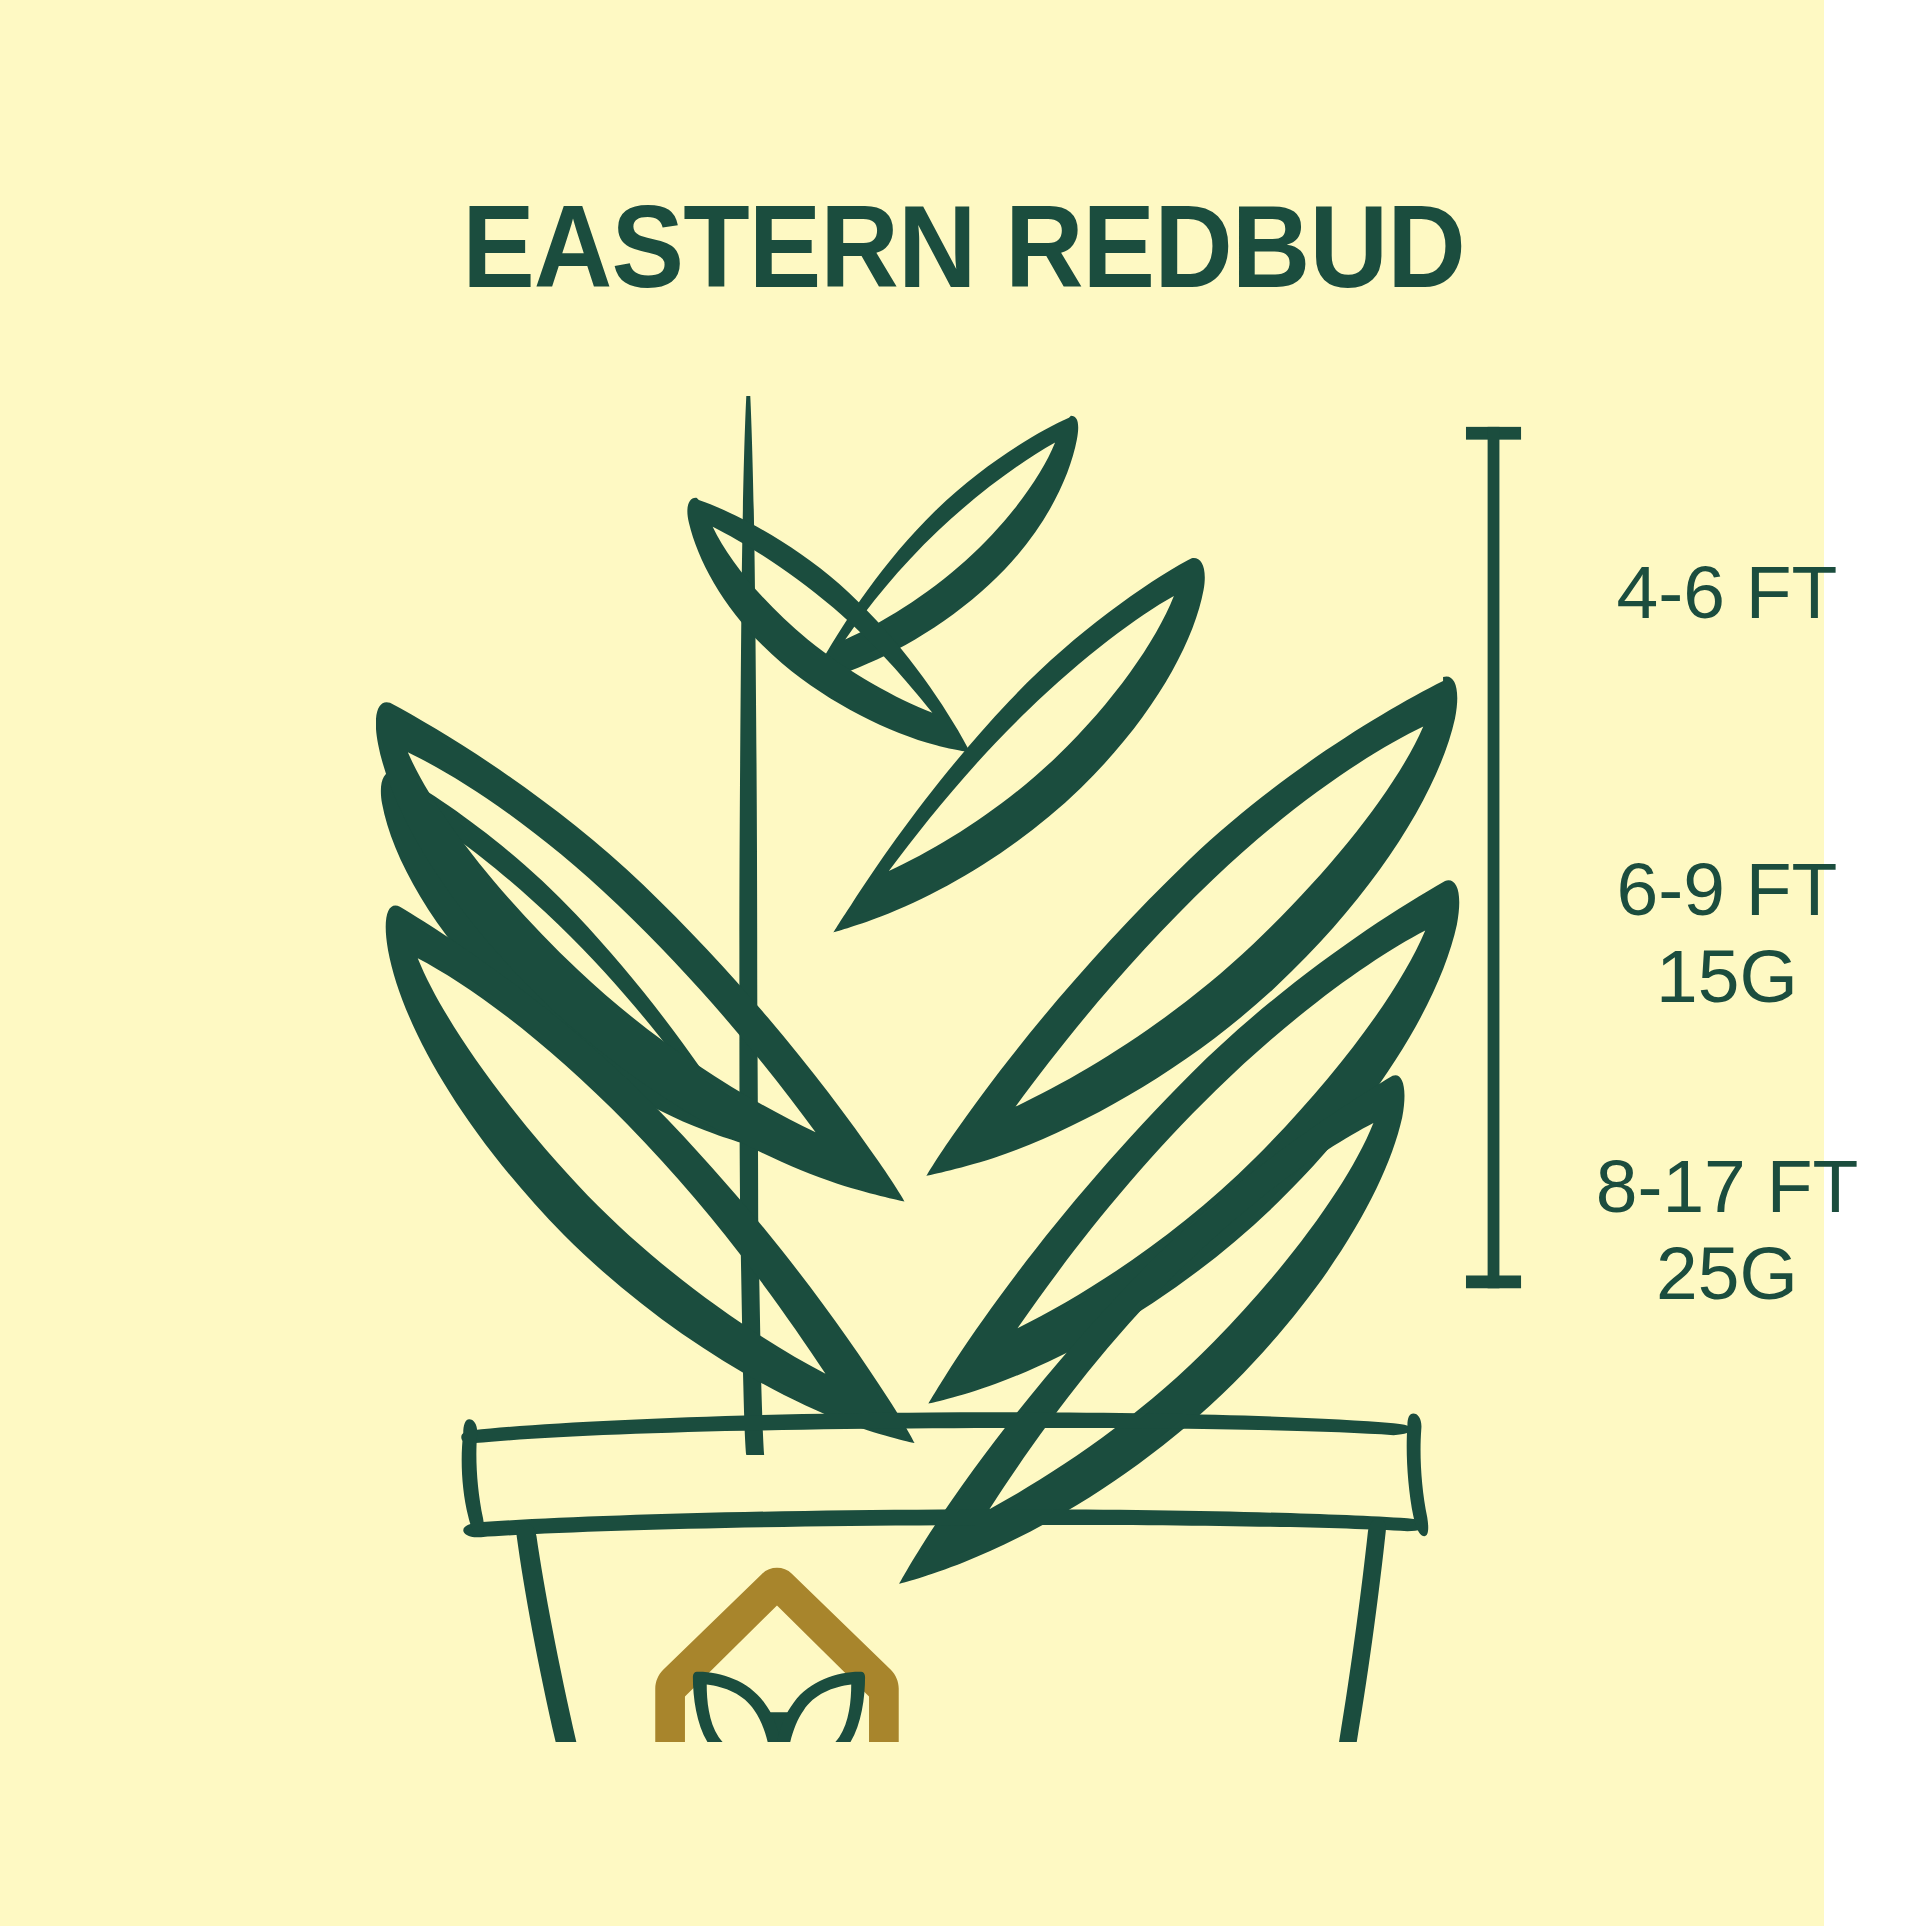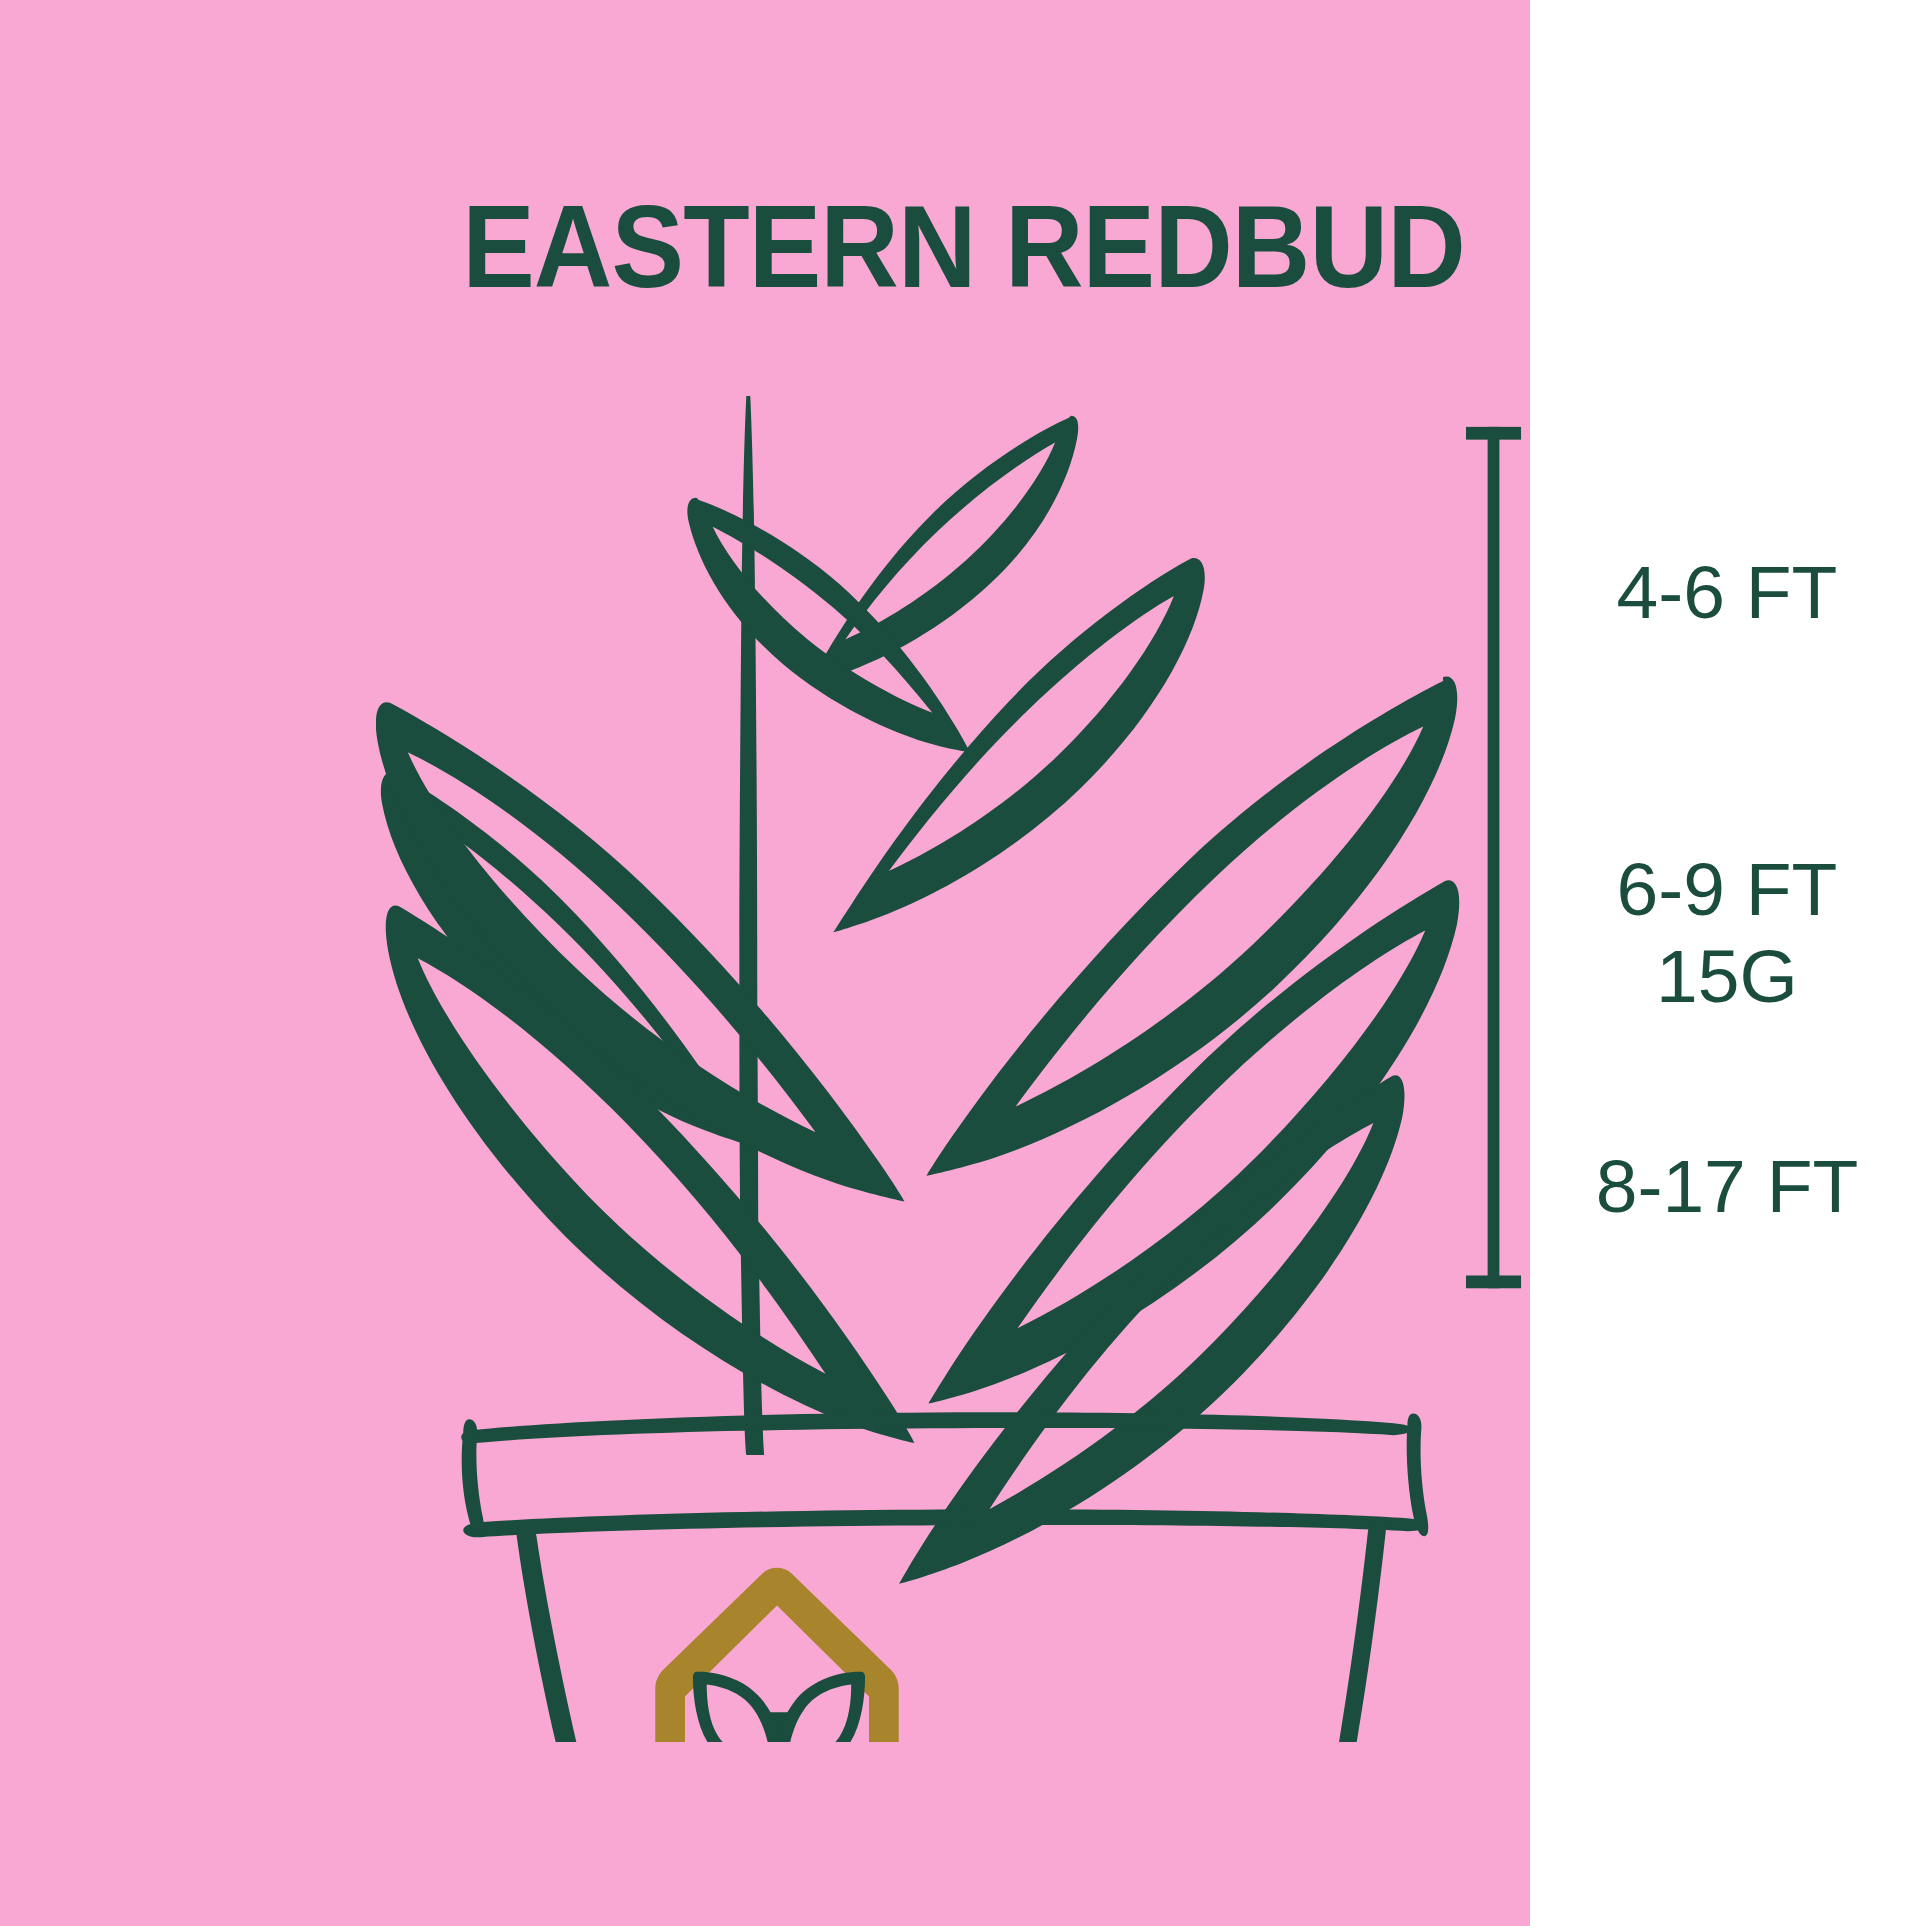--- a/index.html
+++ b/index.html
@@ -7,23 +7,23 @@
     padding: 0;
   }
   body {
     width: 1927px;
     height: 1927px;
     overflow: hidden;
     font-family: "Liberation Sans", sans-serif;
   }
   #poster {
     position: relative;
-    width: 1530px;
+    width: 1824px;
     height: 1927px;
-    background: #f9a8d4;
+    background: #fef9c3;
   }
   
   #plant-title {
     position: absolute;
     left: 0;
     top: 188px;
     width: 1927px;
     text-align: center;
     color: #1b4d3e;
     font-family: "Liberation Sans", sans-serif;
@@ -325,18 +325,19 @@
       <span class="height-text">4-6 FT</span>
     </div>
 
     <div class="size-group" id="size-group-1">
       <span class="height-text">6-9 FT</span>
       <span class="container-text">15G</span>
     </div>
 
     <div class="size-group" id="size-group-2">
       <span class="height-text">8-17 FT</span>
+      <span class="container-text">25G</span>
     </div>
 
   </div>
 
 </div>
 
 
 </body></html>

